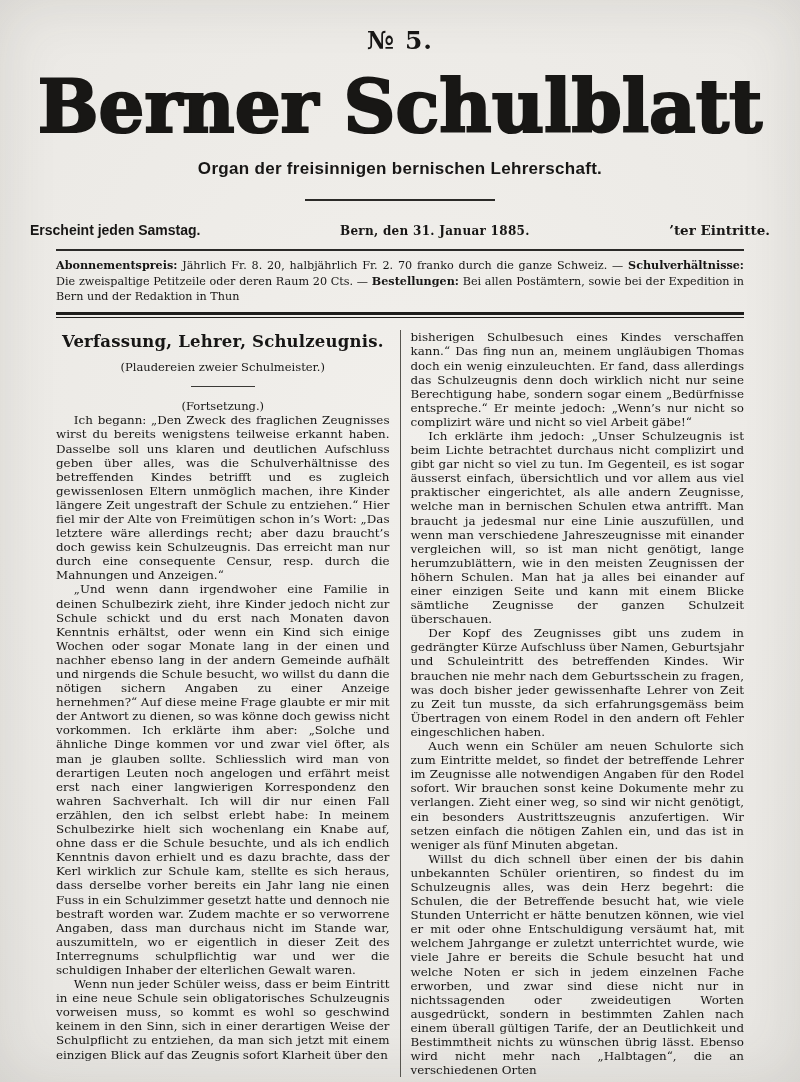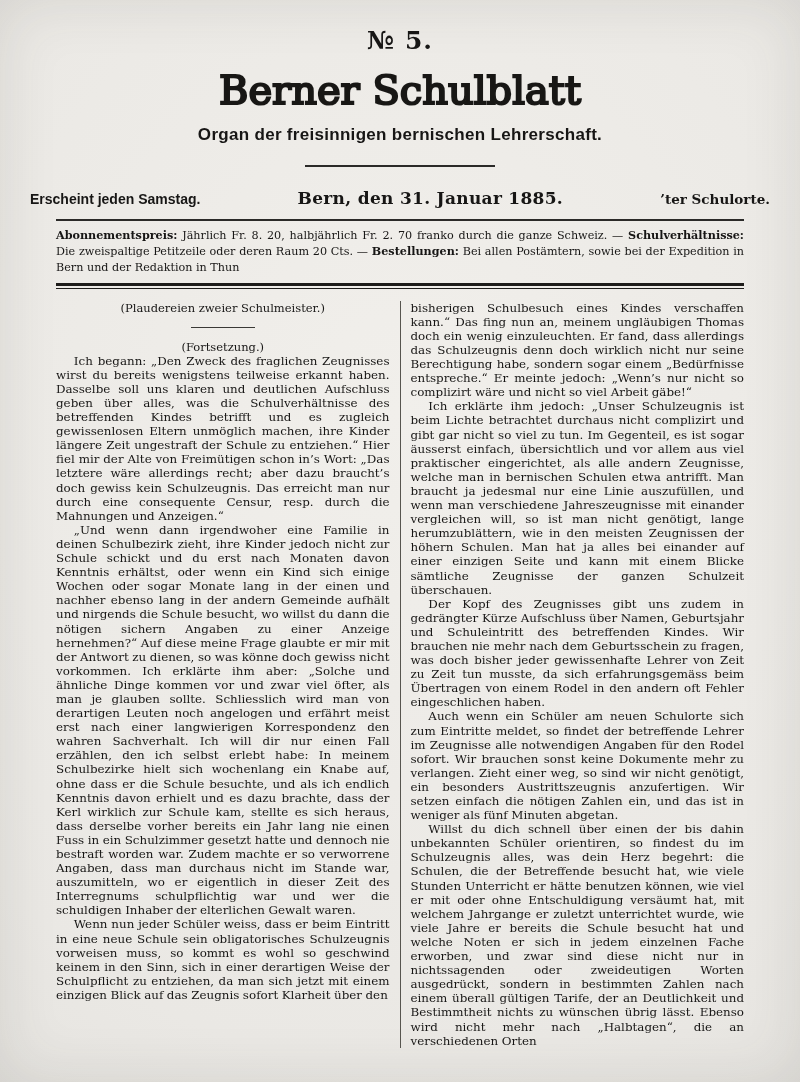--- a/index.html
+++ b/index.html
@@ -24,22 +24,22 @@
     padding-top: 26px;
     text-align: center;
     font-size: 25px;
     font-weight: bold;
     letter-spacing: 1px;
   }
   .masthead {
     margin-top: 14px;
     text-align: center;
     font-family: "DejaVu Serif", serif;
-    font-weight: normal;
-    font-size: 40px;
+    font-weight: bold;
+    font-size: 72px;
     line-height: 1.05;
     letter-spacing: 0px;
     -webkit-text-stroke: 2.2px #181715;
     color: #181715;
   }
   .masthead-subtitle {
     margin-top: 14px;
     text-align: center;
     font-family: "Liberation Sans", sans-serif;
     font-weight: bold;
@@ -59,21 +59,21 @@
     justify-content: space-between;
     align-items: baseline;
   }
   .dateline-left {
     font-family: "Liberation Sans", sans-serif;
     font-weight: bold;
     font-size: 14px;
   }
   .dateline-center {
     font-weight: bold;
-    font-size: 17px;
+    font-size: 12px;
     letter-spacing: 0.3px;
   }
   .dateline-right {
     font-weight: bold;
     font-size: 13.5px;
   }
   .rule-full {
     margin: 11px 56px 0;
     border-top: 2px solid #2b2a28;
   }
@@ -145,34 +145,35 @@
 
   <div class="masthead">Berner Schulblatt</div>
 
   <div class="masthead-subtitle">Organ der freisinnigen bernischen Lehrerschaft.</div>
 
   <div class="rule-short"></div>
 
   <div class="dateline">
     <span class="dateline-left">Erscheint jeden Samstag.</span>
     <span class="dateline-center">Bern, den 31. Januar 1885.</span>
-    <span class="dateline-right">’ter Schulorte.</span>
+    <span class="dateline-right">’ter Eintritte.</span>
   </div>
 
   <div class="rule-full"></div>
 
   <p class="imprint">
     <b>Abonnementspreis:</b><span> Jährlich Fr. 8. 20, halbjährlich Fr. 2. 70 franko durch die ganze Schweiz. — </span><b>Schulverhältnisse:</b><span> Die zweispaltige Petitzeile oder deren Raum 20 Cts. — </span><b>Bestellungen:</b><span> Bei allen Postämtern, sowie bei der Expedition in Bern und der Redaktion in Thun</span>
   </p>
 
   <div class="double-rule"></div>
 
   <div class="columns">
 
     <div class="column body-text">
+      <h1 class="article-title">Verfassung, Lehrer, Schulzeugnis.</h1>
       <div class="article-subtitle">(Plaudereien zweier Schulmeister.)</div>
       <div class="subrule"></div>
       <div class="continuation">(Fortsetzung.)</div>
       <p>Ich begann: „Den Zweck des fraglichen Zeugnisses wirst du bereits wenigstens teilweise erkannt haben. Dasselbe soll uns klaren und deutlichen Aufschluss geben über alles, was die Schulverhältnisse des betreffenden Kindes betrifft und es zugleich gewissenlosen Eltern unmöglich machen, ihre Kinder längere Zeit ungestraft der Schule zu entziehen.“ Hier fiel mir der Alte von Freimütigen schon in’s Wort: „Das letztere wäre allerdings recht; aber dazu braucht’s doch gewiss kein Schulzeugnis. Das erreicht man nur durch eine consequente Censur, resp. durch die Mahnungen und Anzeigen.“</p>
       <p>„Und wenn dann irgendwoher eine Familie in deinen Schulbezirk zieht, ihre Kinder jedoch nicht zur Schule schickt und du erst nach Monaten davon Kenntnis erhältst, oder wenn ein Kind sich einige Wochen oder sogar Monate lang in der einen und nachher ebenso lang in der andern Gemeinde aufhält und nirgends die Schule besucht, wo willst du dann die nötigen sichern Angaben zu einer Anzeige hernehmen?“ Auf diese meine Frage glaubte er mir mit der Antwort zu dienen, so was könne doch gewiss nicht vorkommen. Ich erklärte ihm aber: „Solche und ähnliche Dinge kommen vor und zwar viel öfter, als man je glauben sollte. Schliesslich wird man von derartigen Leuten noch angelogen und erfährt meist erst nach einer langwierigen Korrespondenz den wahren Sachverhalt. Ich will dir nur einen Fall erzählen, den ich selbst erlebt habe: In meinem Schulbezirke hielt sich wochenlang ein Knabe auf, ohne dass er die Schule besuchte, und als ich endlich Kenntnis davon erhielt und es dazu brachte, dass der Kerl wirklich zur Schule kam, stellte es sich heraus, dass derselbe vorher bereits ein Jahr lang nie einen Fuss in ein Schulzimmer gesetzt hatte und dennoch nie bestraft worden war. Zudem machte er so verworrene Angaben, dass man durchaus nicht im Stande war, auszumitteln, wo er eigentlich in dieser Zeit des Interregnums schulpflichtig war und wer die schuldigen Inhaber der elterlichen Gewalt waren.</p>
       <p>Wenn nun jeder Schüler weiss, dass er beim Eintritt in eine neue Schule sein obligatorisches Schulzeugnis vorweisen muss, so kommt es wohl so geschwind keinem in den Sinn, sich in einer derartigen Weise der Schulpflicht zu entziehen, da man sich jetzt mit einem einzigen Blick auf das Zeugnis sofort Klarheit über den</p>
     </div>
 
     <div class="column-divider"></div>
 

